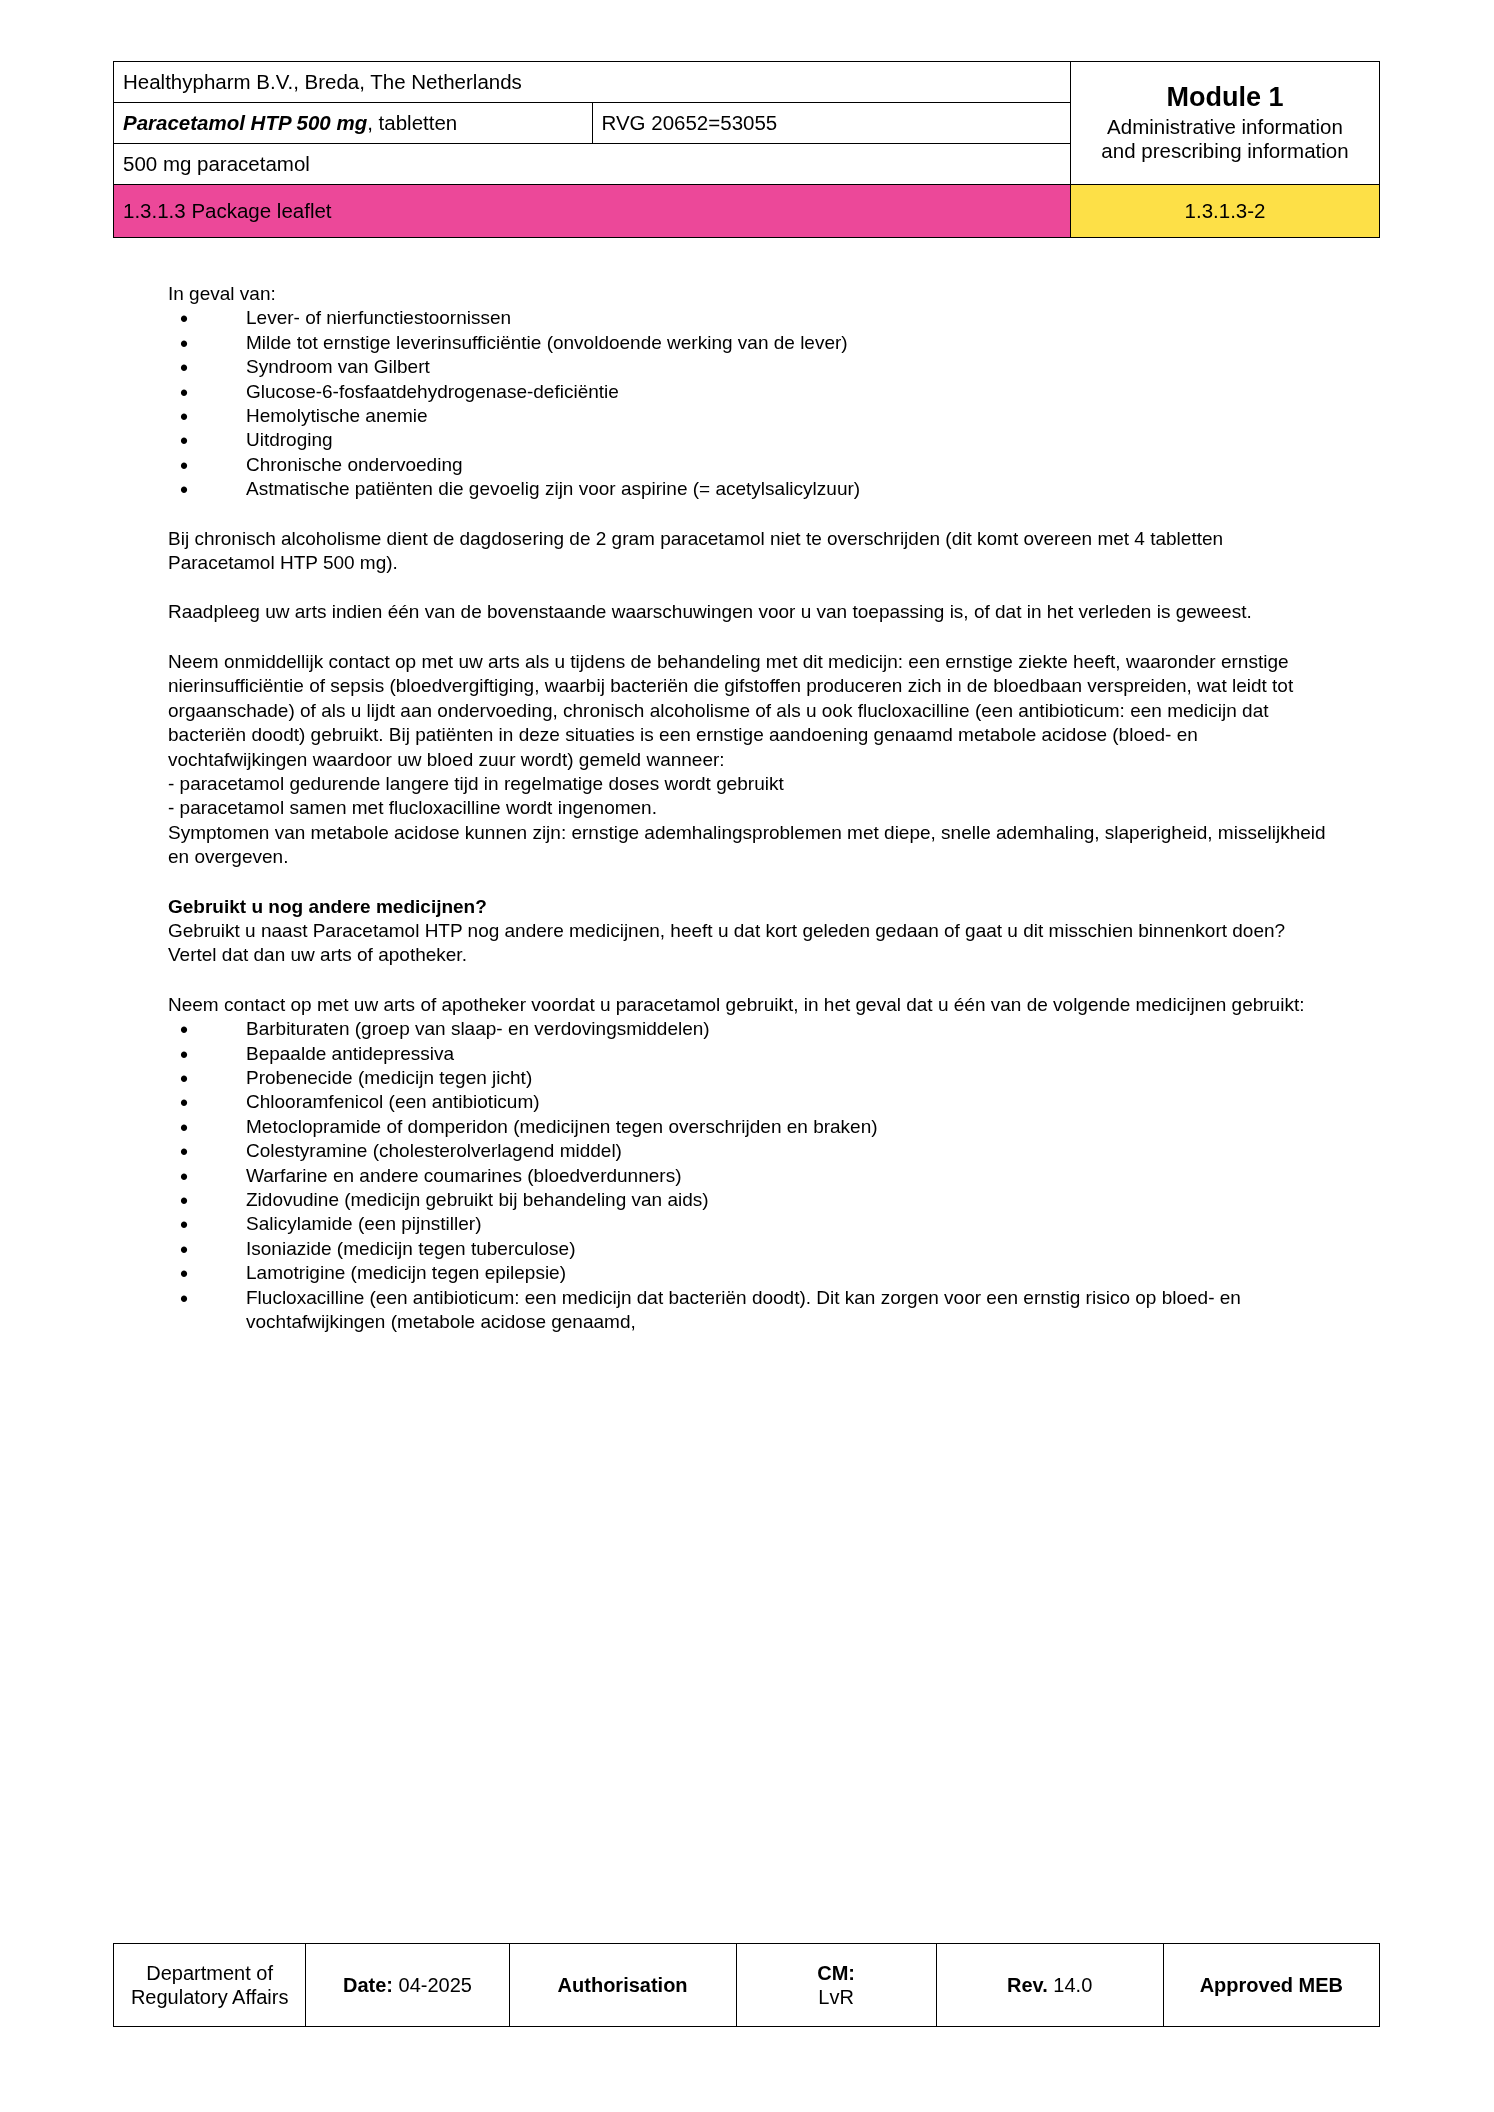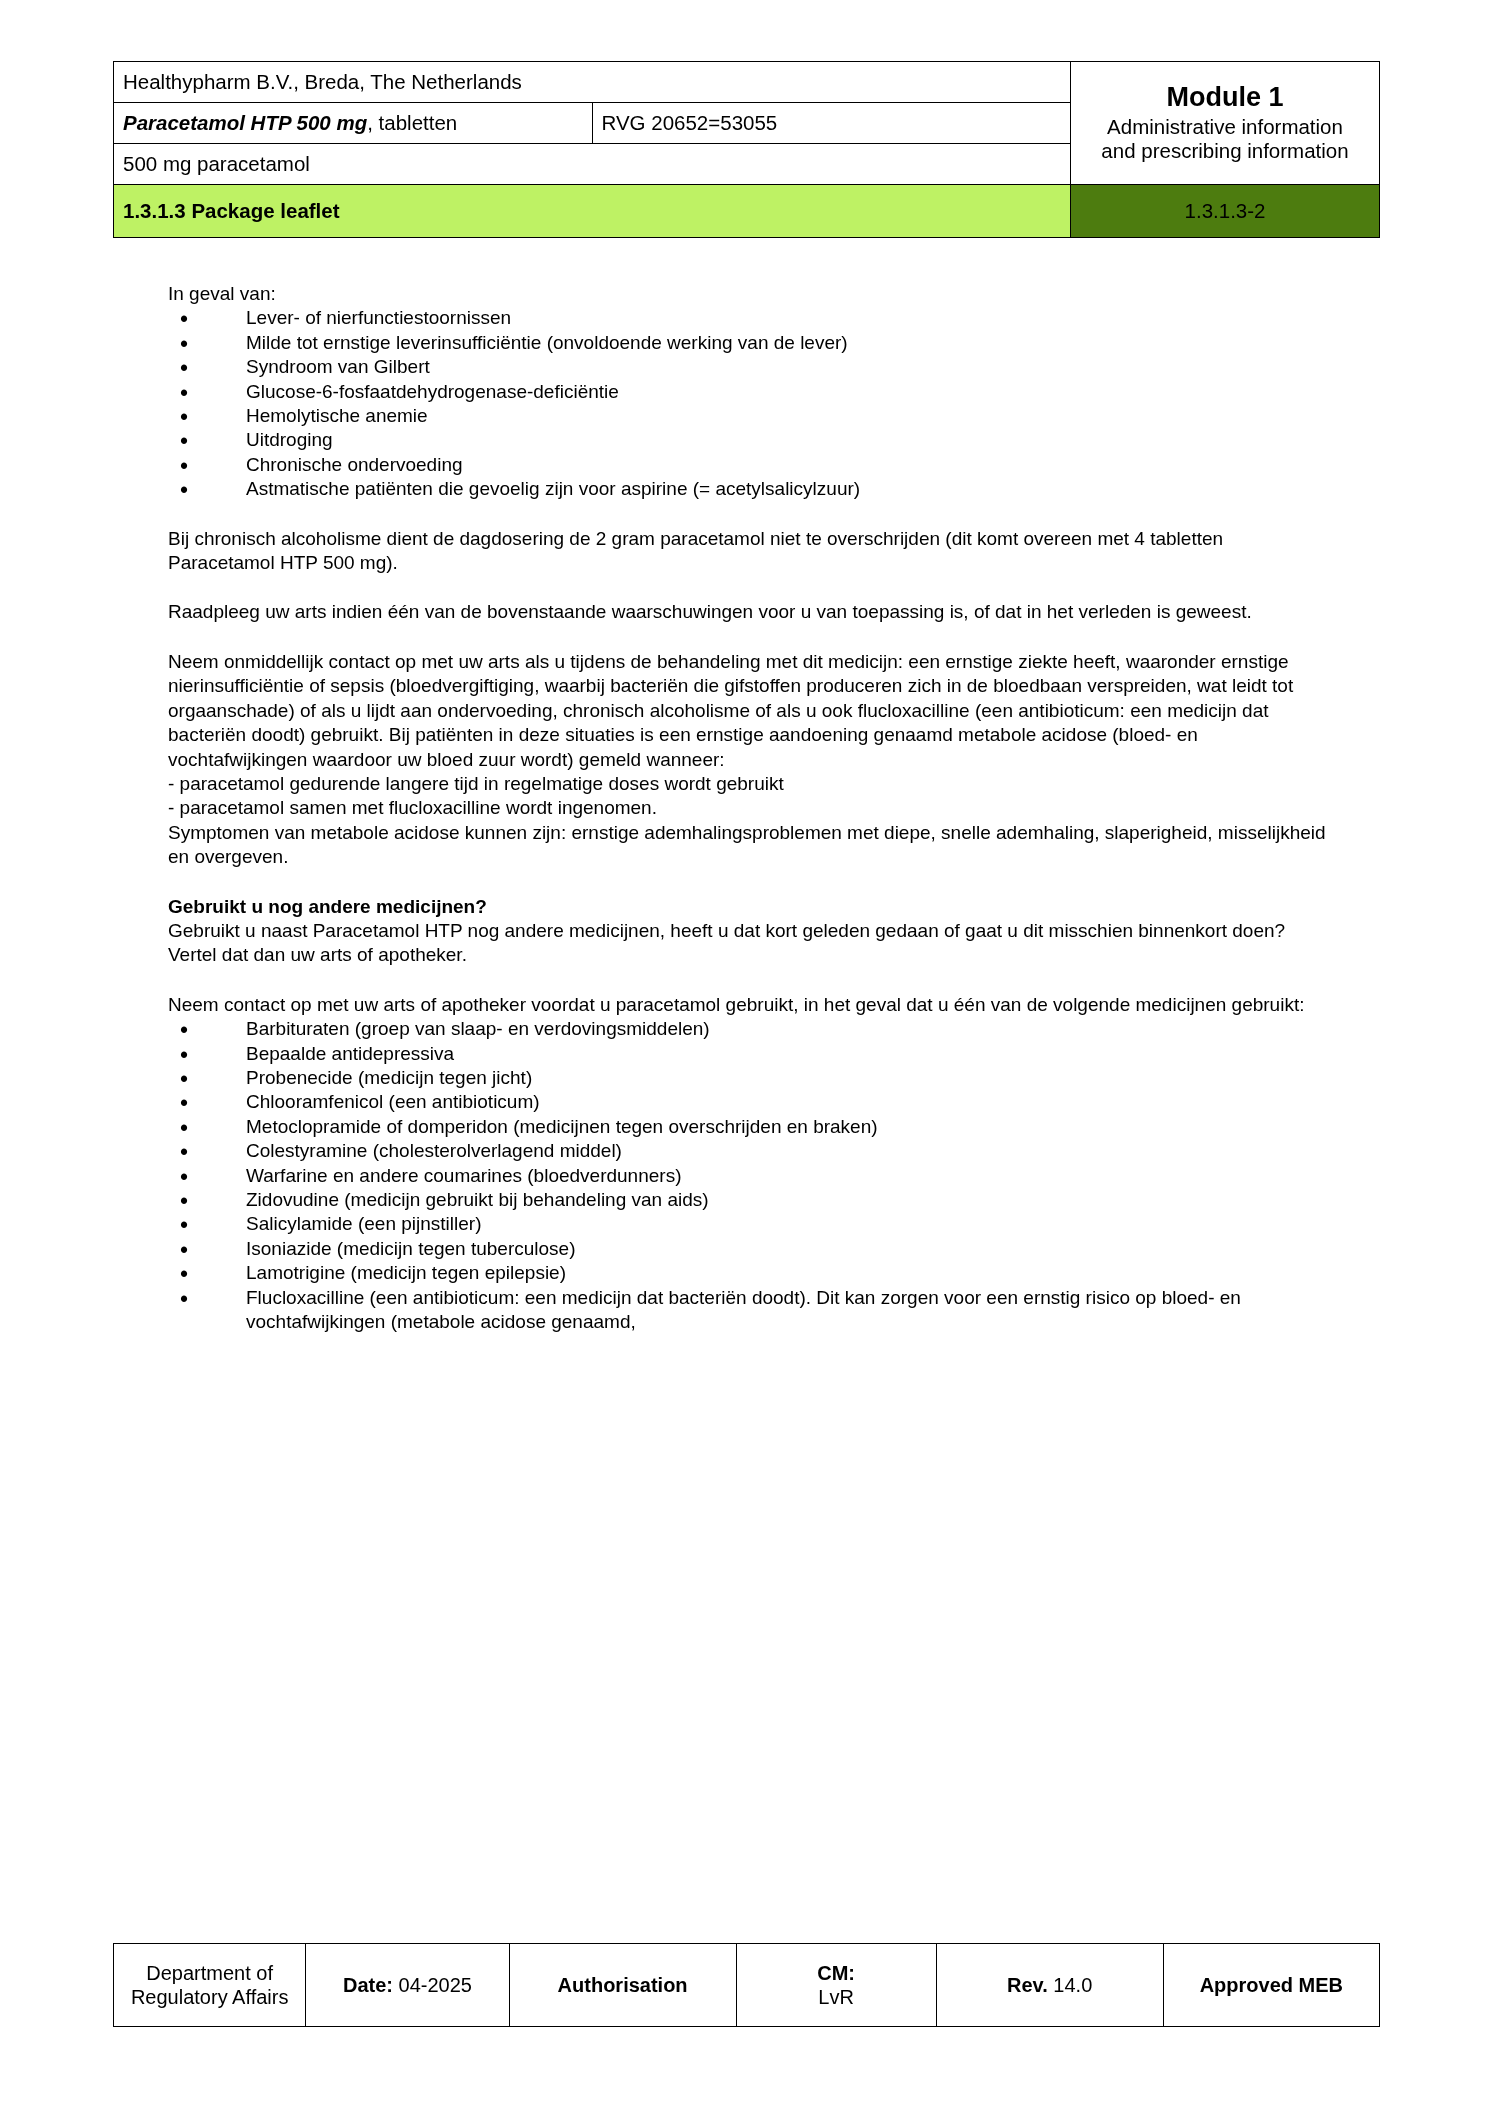--- a/index.html
+++ b/index.html
@@ -35,34 +35,34 @@
   .header-table td {
     border: 1.6px solid #000000;
     padding: 4px 9px;
     vertical-align: middle;
     font-size: 20.5px;
     line-height: 1.18;
   }
   .h-company   { height: 32px; }
   .h-product   { height: 32px; }
   .h-strength  { height: 32px; }
-  .h-leaflet   { height: 44px; background: #bef264; font-weight: bold; font-size: 21.5px; }
+  .h-leaflet   { height: 44px; background: #ec4899; font-weight: normal; font-size: 21.5px; }
   .h-rvg       { width: 212px; text-align: left; }
   .h-right {
     width: 290px;
     text-align: center;
     line-height: 1.26;
     font-size: 19.5px;
     padding: 6px 6px;
   }
   .h-right-code {
     width: 290px;
     text-align: center;
     font-size: 21px;
-    background: #4d7c0f;
+    background: #fde047;
   }
   .mod-title { font-weight: bold; font-size: 27px; display: block; margin-bottom: 1px; }
   .prod-name { font-weight: bold; font-style: italic; }
 
   
   .content {
     position: absolute;
     left: 168px;
     top: 282px;
     width: 1163px;

